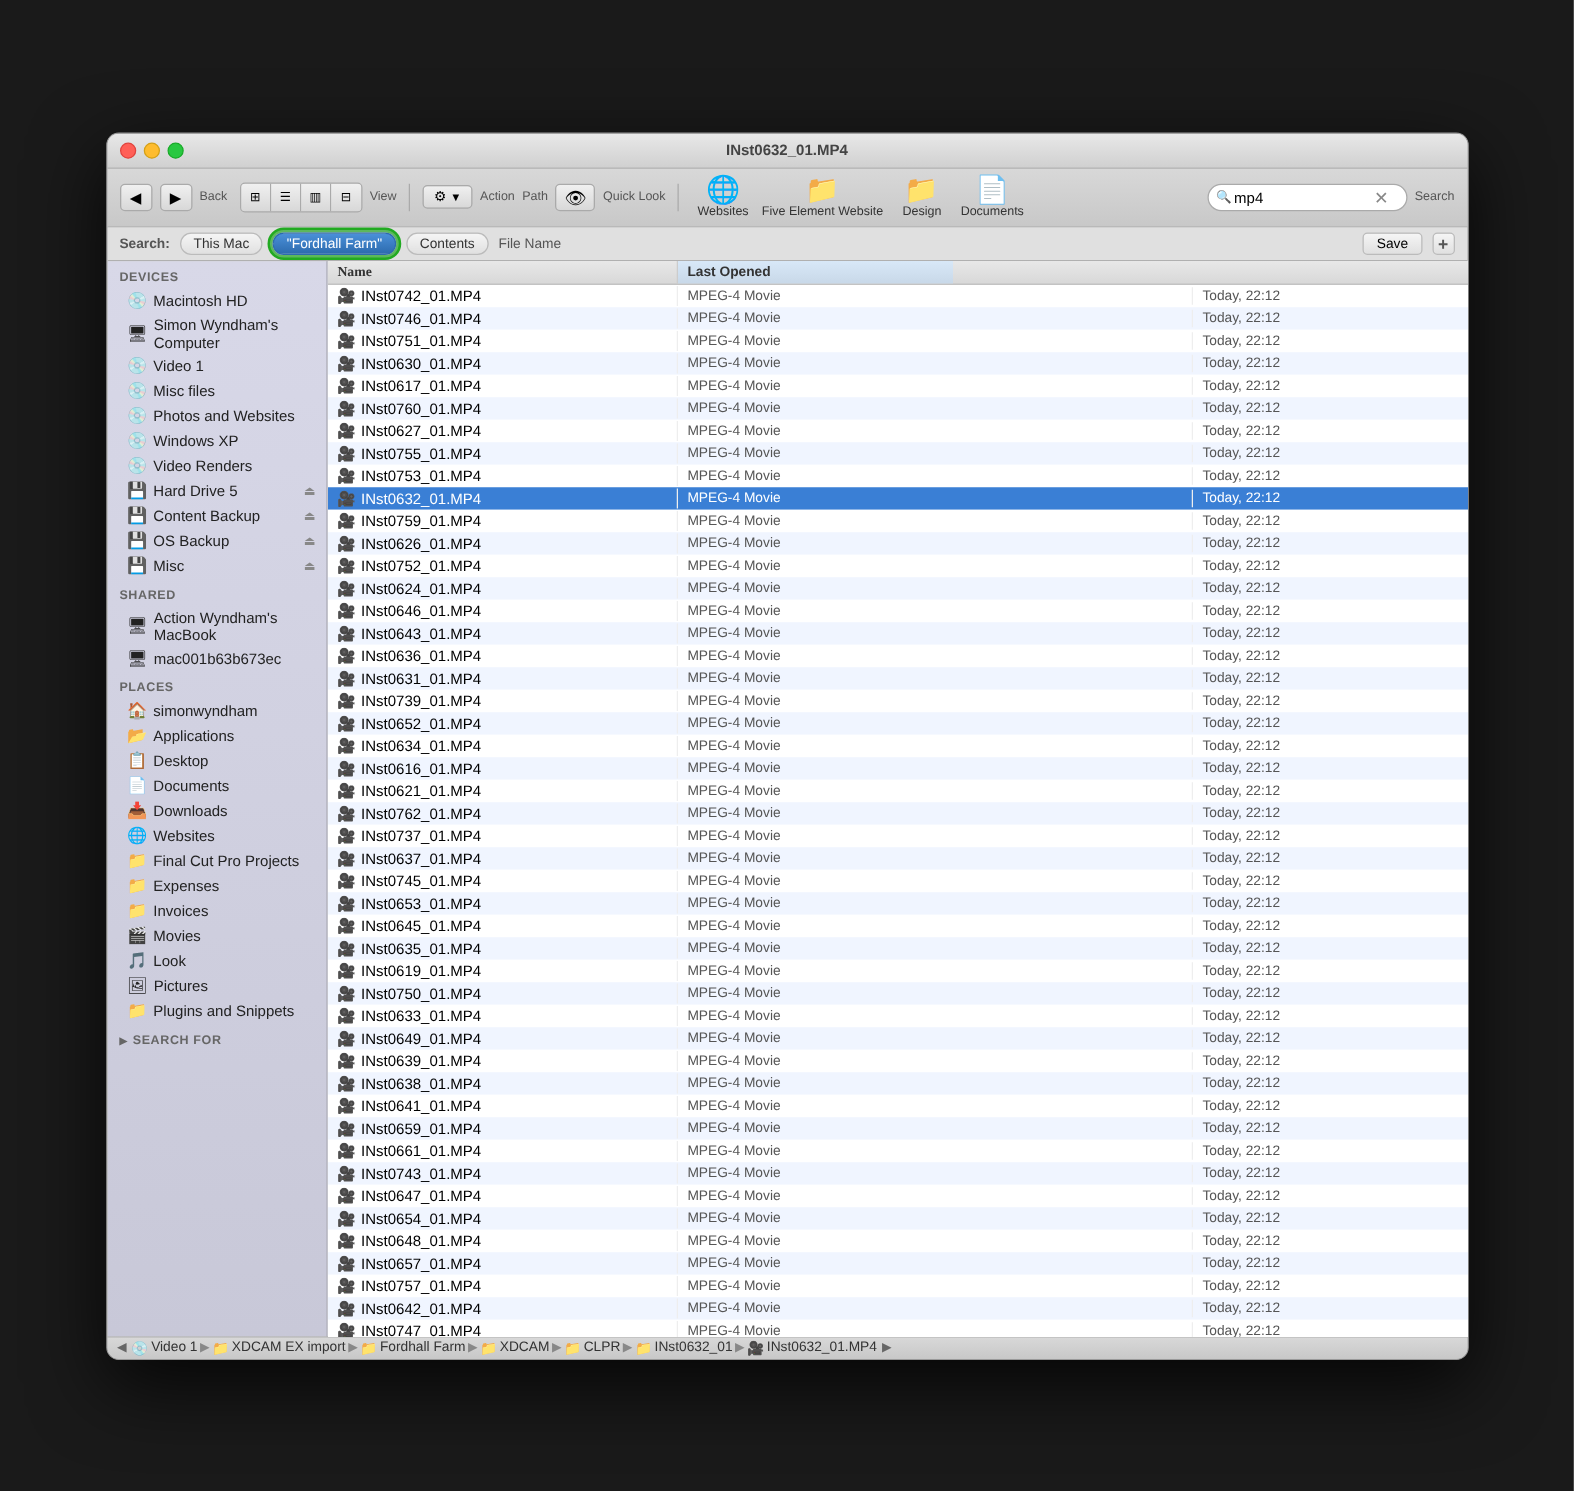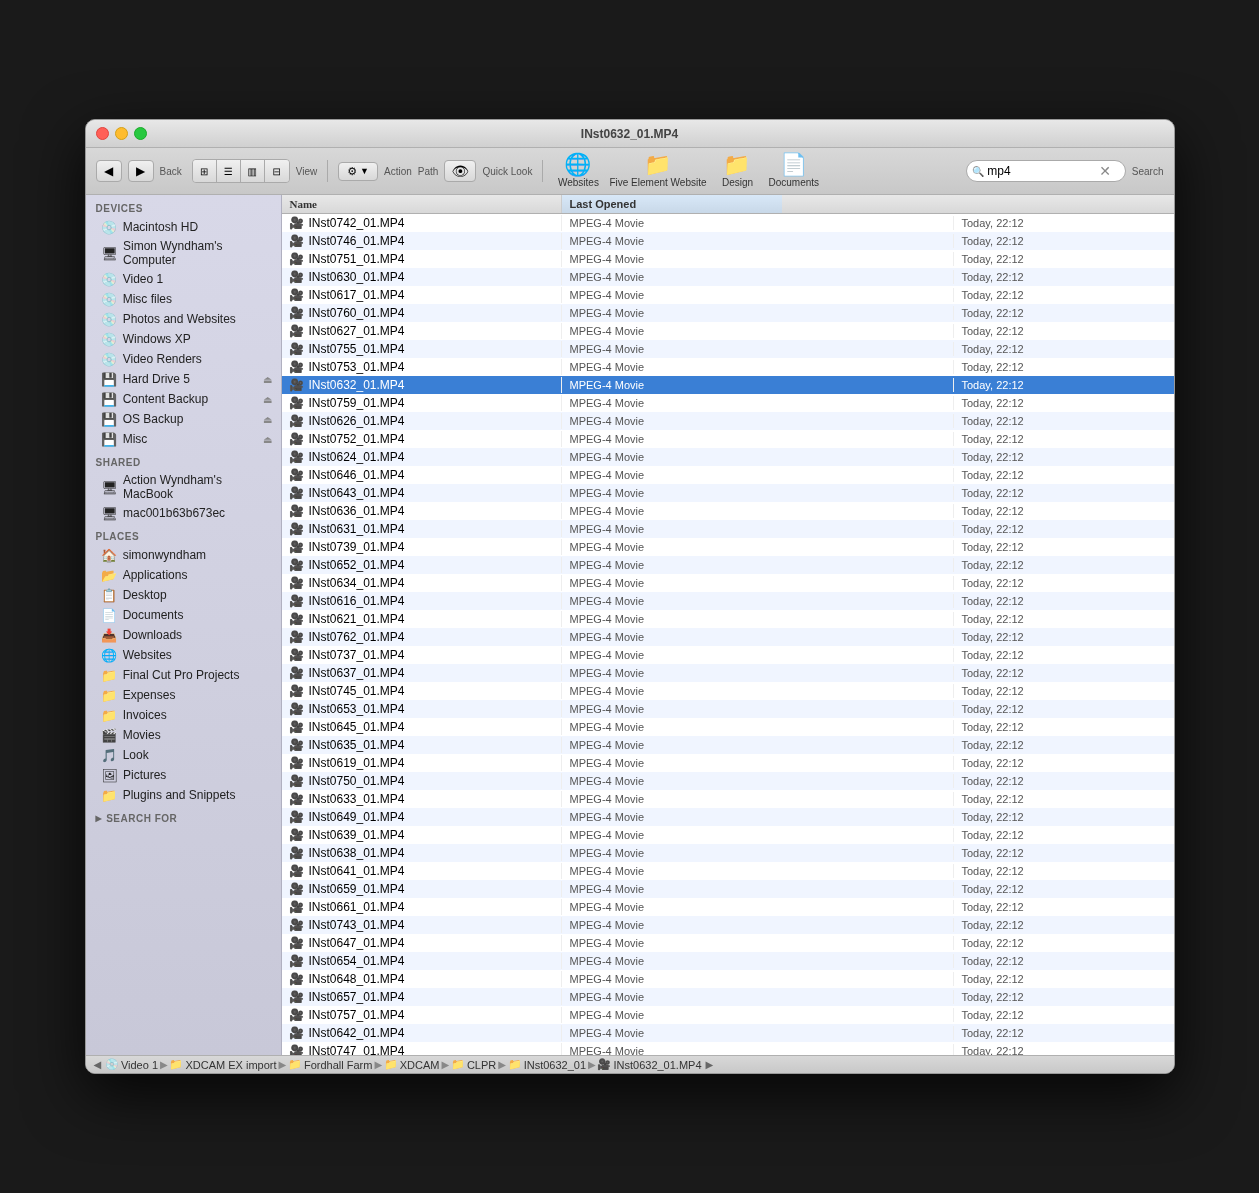--- a/index.html
+++ b/index.html
@@ -155,21 +155,21 @@
       outline-offset: 2px;
     }
     .search-label-text { color: #555; font-weight: bold; }
     
     .main-content {
       display: flex;
       height: 860px;
     }
     
     .sidebar {
-      width: 196px;
+      width: 176px;
       background: linear-gradient(to bottom, #d8d8e8, #c8c8d8);
       border-right: 1px solid #b0b0c0;
       overflow-y: auto;
       flex-shrink: 0;
     }
     .sidebar-section-header {
       font-size: 10px;
       font-weight: bold;
       color: #666;
       text-transform: uppercase;
@@ -369,20 +369,29 @@
     </div>
 
     <div class="search-box">
       <span class="search-label">🔍</span>
       <input type="text" value="mp4" style="">
       <span class="search-clear">✕</span>
     </div>
     <span style="font-size:10px;color:#555;">Search</span>
   </div>
 
+  <div class="search-bar">
+    <span class="search-label-text">Search:</span>
+    <button class="search-scope-btn">This Mac</button>
+    <button class="search-scope-btn active highlighted">"Fordhall Farm"</button>
+    <button class="search-scope-btn">Contents</button>
+    <span style="color:#555;font-size:11px;">File Name</span>
+    <button class="save-btn">Save</button>
+    <div class="add-btn">+</div>
+  </div>
 
   <div class="main-content">
 
     <div class="sidebar">
       <div class="sidebar-section-header">DEVICES</div>
 
       <div class="sidebar-item">
         <span class="sidebar-icon">💿</span>
         <span>Macintosh HD</span>
       </div>

